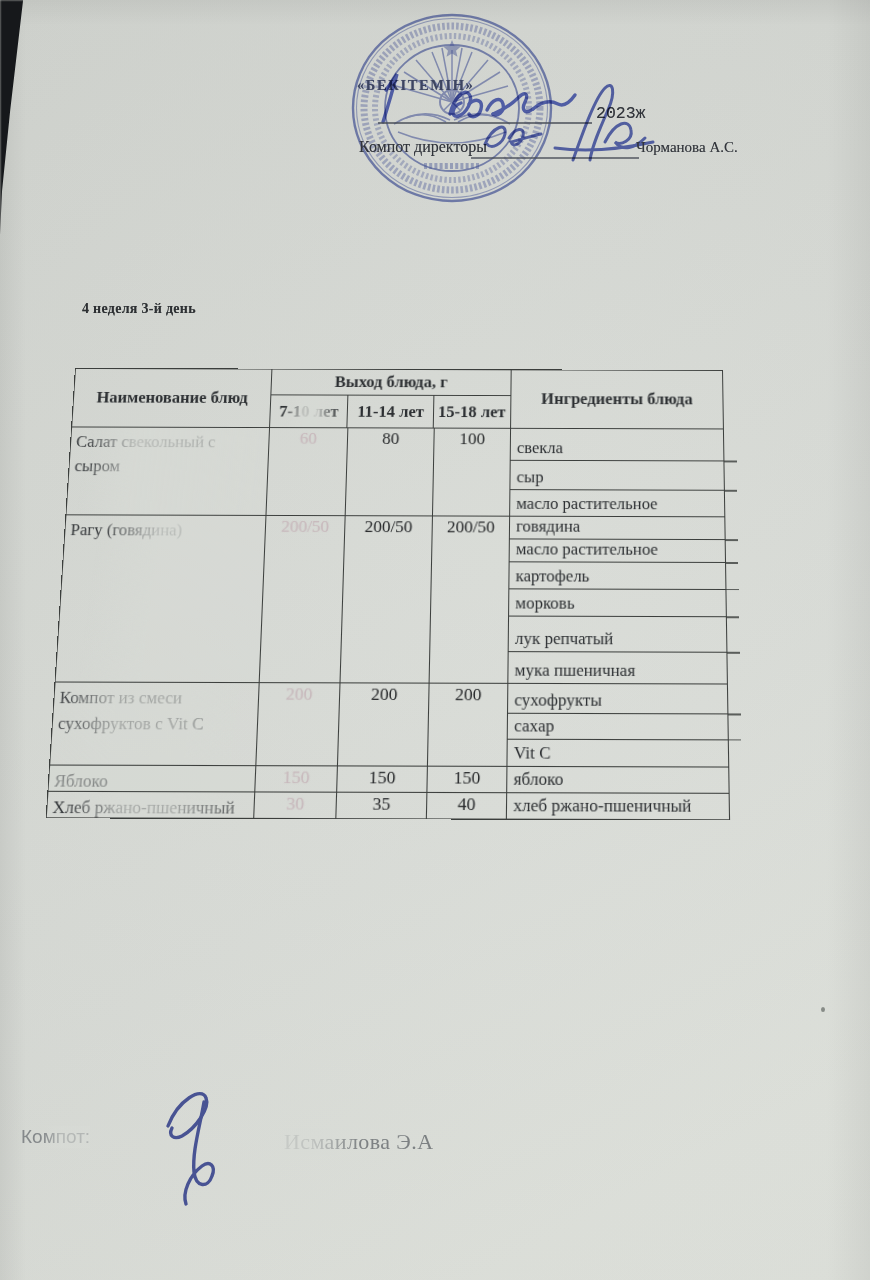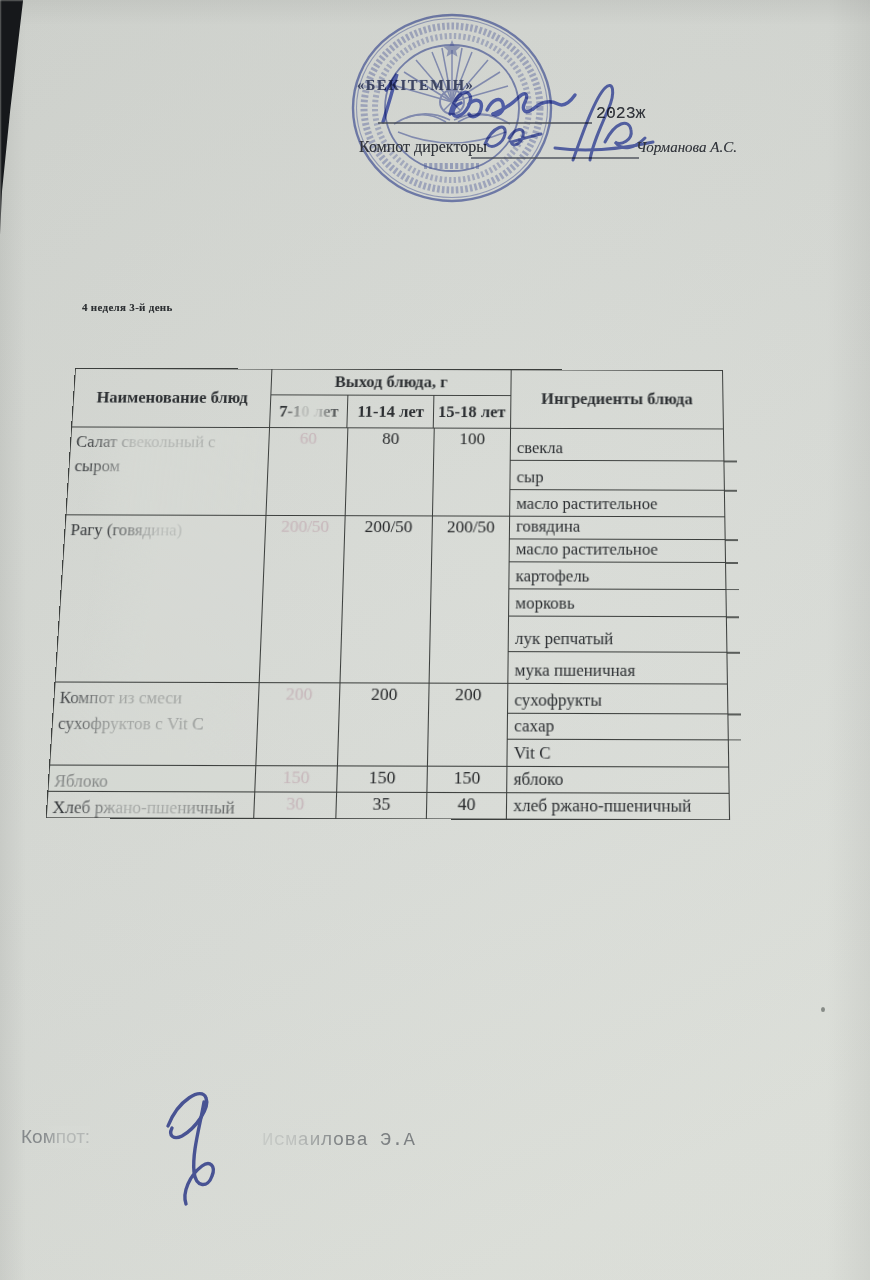--- a/index.html
+++ b/index.html
@@ -30,24 +30,24 @@
     background:#4a4f58;opacity:.75;}
   .year-label{position:absolute;left:596px;top:104px;font-size:16.5px;color:#33363c;
     text-shadow:0 0 .5px rgba(40,45,55,.5);font-family:Liberation Mono, monospace;}
   .director-label{position:absolute;left:359px;top:138px;font-size:16px;color:#31343b;
     text-shadow:0 0 .6px rgba(40,45,55,.45);}
   .director-underline{position:absolute;left:471px;top:157px;width:168px;height:1.8px;
     background:#4a4f58;opacity:.7;}
   .director-sign{position:absolute;left:455px;top:80px;width:212px;height:96px;
     mix-blend-mode:multiply;opacity:.92;}
   .director-name{position:absolute;left:636px;top:139px;font-size:15px;color:#33363c;
-    text-shadow:0 0 .5px rgba(40,45,55,.45);font-style:italic;}
-
-  
-  .heading{position:absolute;left:82px;top:301px;font-size:11px;font-weight:bold;
+    text-shadow:0 0 .5px rgba(40,45,55,.45);}
+
+  
+  .heading{position:absolute;left:82px;top:301px;font-size:14px;font-weight:bold;
     color:#2d3033;letter-spacing:.3px;text-shadow:0 0 .5px rgba(40,44,48,.4);}
 
   
   .mtable{
     position:absolute;left:75px;top:368px;width:650px;box-sizing:border-box;
     border:1.8px solid #3b3e3c;color:#2c2f32;font-size:16.5px;
     transform:matrix3d(0.99716,0.003078,0,0.0000003639, -0.06201,0.95169,0,-0.0001188, 0,0,1,0, 0,0,0,1);
     transform-origin:0 0;
   }
   .hrow{display:flex;height:60px;}
@@ -93,22 +93,22 @@
   #tbody .brow:nth-child(4) .dish::after{content:'';position:absolute;inset:0;pointer-events:none;
     background:rgba(214,217,212,.5);}
   #tbody .brow:nth-child(5) .dish::after{content:'';position:absolute;inset:0;pointer-events:none;
     background:linear-gradient(94deg,rgba(214,217,212,0) 8%,rgba(214,217,212,.7) 36%,rgba(214,217,212,.7) 60%,rgba(214,217,212,.3) 86%);}
 
   
   .nurse-label{position:absolute;left:21px;top:1126px;font-size:19px;color:#85898b;
     font-family:"Liberation Sans","DejaVu Sans",sans-serif;position:absolute;}
   .nurse-label::after{content:'';position:absolute;inset:0;pointer-events:none;
     background:linear-gradient(90deg,rgba(216,219,214,0) 32%,rgba(216,219,214,.6) 58%,rgba(216,219,214,.55) 100%);}
-  .nurse-name{position:absolute;left:262px;top:1129px;font-size:19px;color:#7d8183;
-    letter-spacing:.4px;font-family:Liberation Mono, monospace;}
+  .nurse-name{position:absolute;left:284px;top:1129px;font-size:22px;color:#7d8183;
+    letter-spacing:.4px;font-family:Liberation Serif, serif;}
   .nurse-name::after{content:'';position:absolute;inset:0;pointer-events:none;
     background:linear-gradient(90deg,rgba(216,219,214,.82) 0%,rgba(216,219,214,.7) 22%,rgba(216,219,214,0) 52%);}
   .nurse-sign{position:absolute;left:138px;top:1076px;width:124px;height:142px;
     mix-blend-mode:multiply;opacity:.95;}
 </style>
 </head>
 <body>
 
 <div class="page">
 

